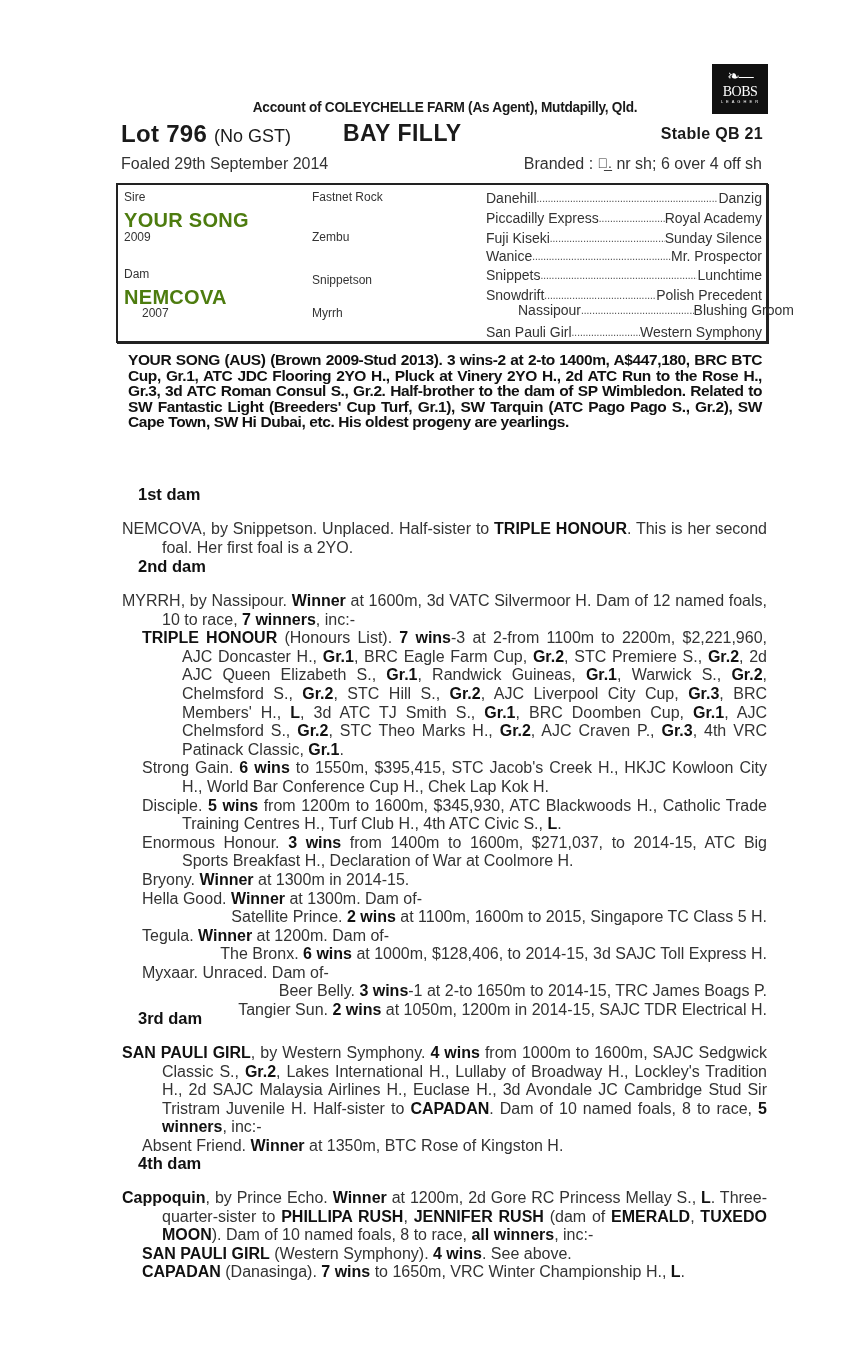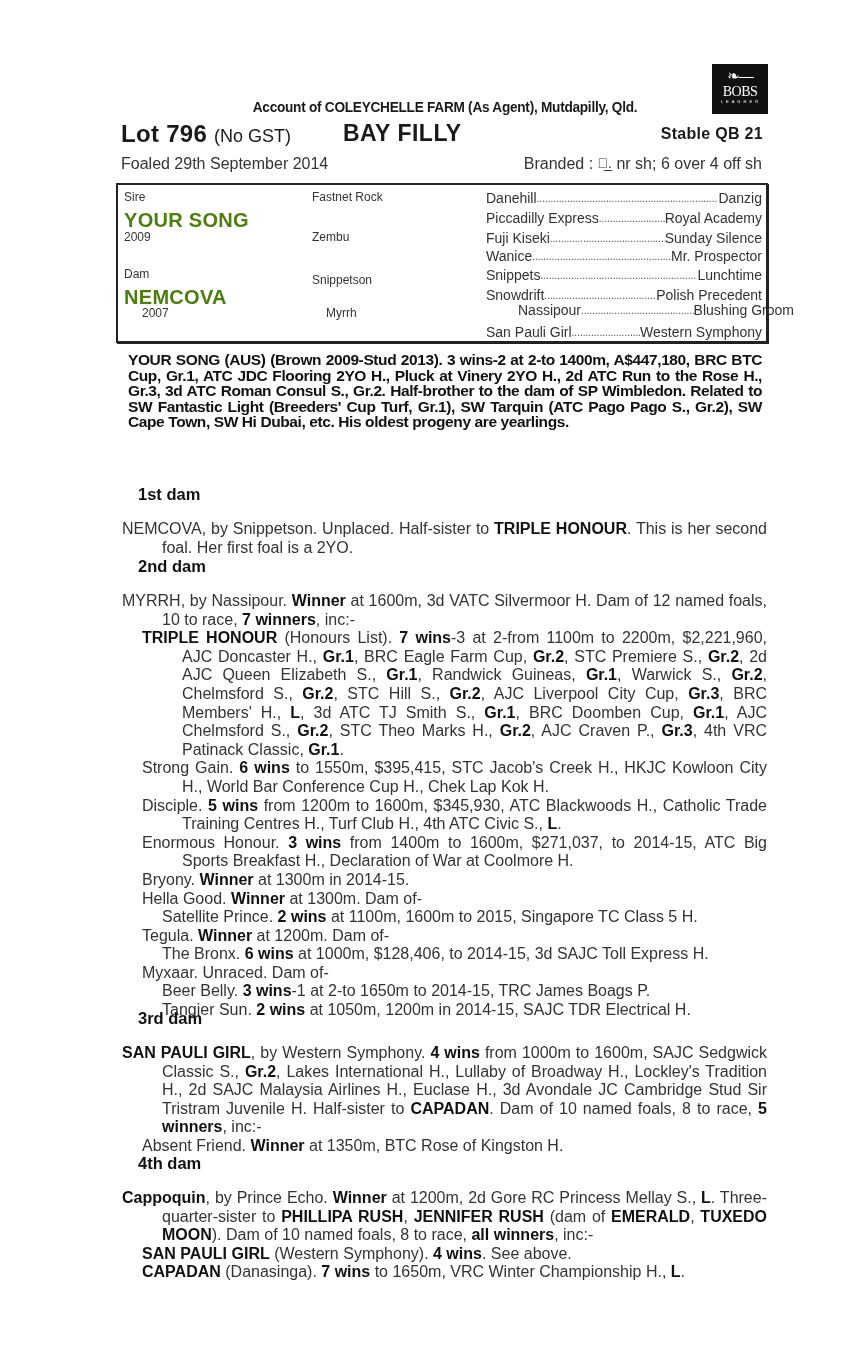--- a/index.html
+++ b/index.html
@@ -38,21 +38,21 @@
 
   .sirebio { position: absolute; left: 128px; top: 352px; width: 634px; font-weight: 900;
              font-size: 15.5px; line-height: 15.5px; text-align: justify; letter-spacing: -0.4px; color: #111; }
 
   .sec { position: absolute; left: 122px; width: 645px; font-size: 16px; line-height: 18.6px; color: #333; }
   .sec h3 { margin: 16px; font-size: 16.5px; font-weight: 900; color: #111; line-height: 19px; }
   .sec p { margin: 0; text-align: justify; }
   .b { font-weight: 900; color: #111; }
   .l0 { padding-left: 40px; text-indent: -40px; }
   .sec .c1 { padding-left: 60px; text-indent: -40px; text-align: justify; }
-  .sec .c0 { padding-left: 40px; text-indent: -20px; text-align: left; }
+  .sec .c0 { padding-left: 40px; text-indent: -20px; text-align: right; }
 </style>
 </head>
 <body>
 
 <div class="page">
 
   <div class="logo">
     <div class="horse">❧―</div>
     <div class="brand">BOBS</div>
     <div class="sub">L E A G H E R</div>
@@ -82,21 +82,21 @@
     <div class="c" style="left:6px;top:5px;">Sire</div>
     <div class="c big" style="left:6px;top:24px;">YOUR SONG</div>
     <div class="c" style="left:6px;top:45px;">2009</div>
     <div class="c" style="left:6px;top:82px;">Dam</div>
     <div class="c big" style="left:6px;top:101px;">NEMCOVA</div>
     <div class="c" style="left:24px;top:121px;">2007</div>
 
     <div class="c" style="left:194px;top:5px;">Fastnet Rock</div>
     <div class="c" style="left:194px;top:45px;">Zembu</div>
     <div class="c" style="left:194px;top:88px;">Snippetson</div>
-    <div class="c" style="left:208px;top:121px;">Myrrh</div>
+    <div class="c" style="left:194px;top:121px;">Myrrh</div>
 
     <div class="row3" style="top:5px;">
         <span>Danehill</span>
         <span class="dots"></span>
         <span>Danzig</span>
       </div>
     <div class="row3" style="top:25px;">
         <span>Piccadilly Express</span>
         <span class="dots"></span>
         <span>Royal Academy</span>

